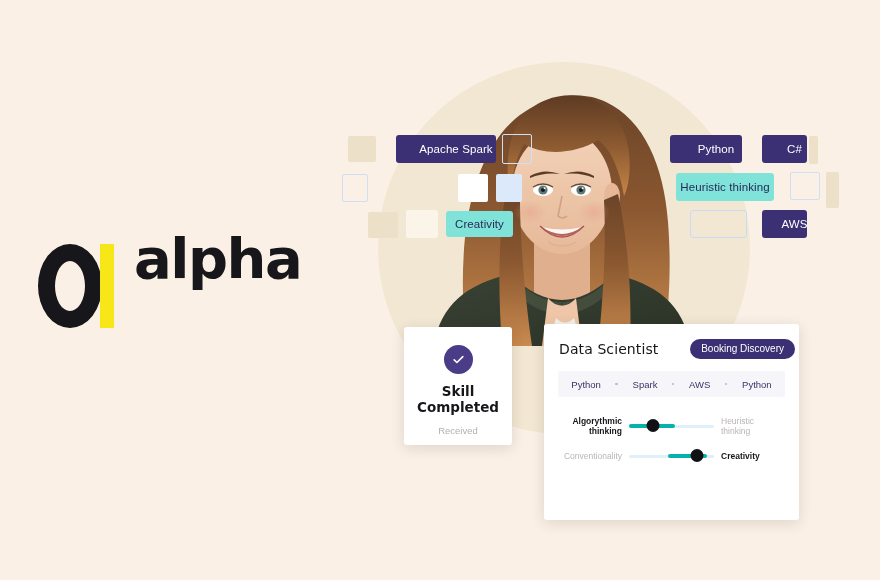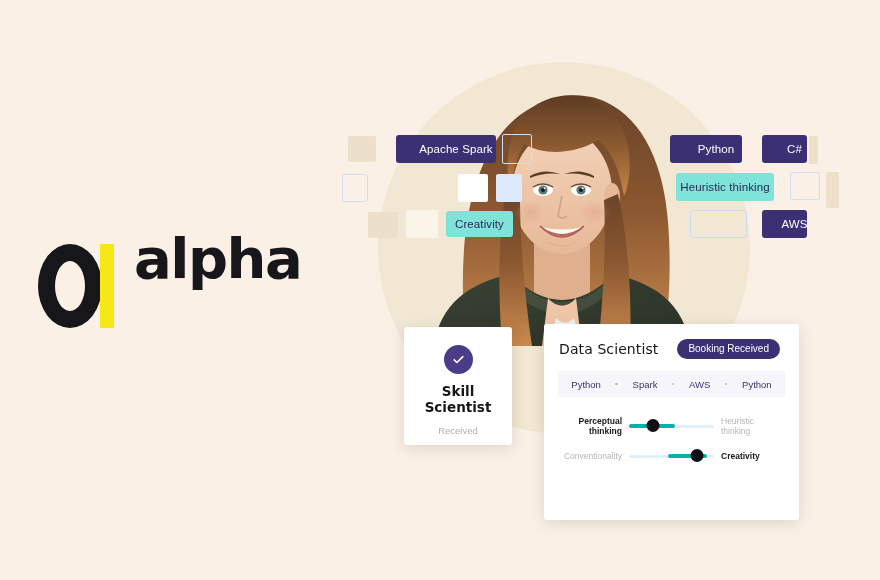--- a/index.html
+++ b/index.html
@@ -163,21 +163,21 @@
     left: 544px;
     top: 324px;
     width: 255px;
     height: 196px;
     padding: 0;
   }
   .detail-head {
     display: flex;
     align-items: center;
     justify-content: space-between;
-    padding: 15px 19px 0 15px;
+    padding: 15px 4px 0 15px;
   }
   .detail-title {
     color: #17161A;
     font-size: 14px;
     font-weight: 400;
     letter-spacing: .1px;
     font-family: "DejaVu Sans", sans-serif;
   }
   .badge-pill {
     background: #3B3073;
@@ -393,48 +393,48 @@
   </div>
 
   <div class="card" id="card-skill">
     <div class="check-badge">
       <svg width="15" height="15" viewBox="0 0 16 16">
         <path d="M3.4 8.4 L6.3 11.2 L12.6 4.9" stroke="#FFFFFF" stroke-width="1.7" fill="none" stroke-linecap="round" stroke-linejoin="round"></path>
       </svg>
     </div>
     <div class="skill-title">
       <span>Skill</span>
-      <span>Scientist</span>
+      <span>Completed</span>
     </div>
     <div class="skill-status">Received</div>
   </div>
 
   <div class="card" id="card-detail">
 
     <div class="detail-head">
       <div class="detail-title">Data Scientist</div>
-      <div class="badge-pill">Booking Received</div>
+      <div class="badge-pill">Booking Discovery</div>
     </div>
 
     <div class="chips">
       <span class="chip">Python</span>
       <span class="chip-dot"></span>
       <span class="chip">Spark</span>
       <span class="chip-dot"></span>
       <span class="chip">AWS</span>
       <span class="chip-dot"></span>
       <span class="chip">Python</span>
     </div>
 
     <div class="sliders">
 
 
       <div class="slider-row">
         <div class="slider-label left strong">
-          <div>Perceptual</div>
+          <div>Algorythmic</div>
           <div>thinking</div>
         </div>
         <div class="track">
           <div class="track-base"></div>
           <div class="track-fill" style="left:0%; width:54%;"></div>
           <div class="thumb" style="left:28%;"></div>
         </div>
         <div class="slider-label right dim">
           <div>Heuristic</div>
           <div>thinking</div>

